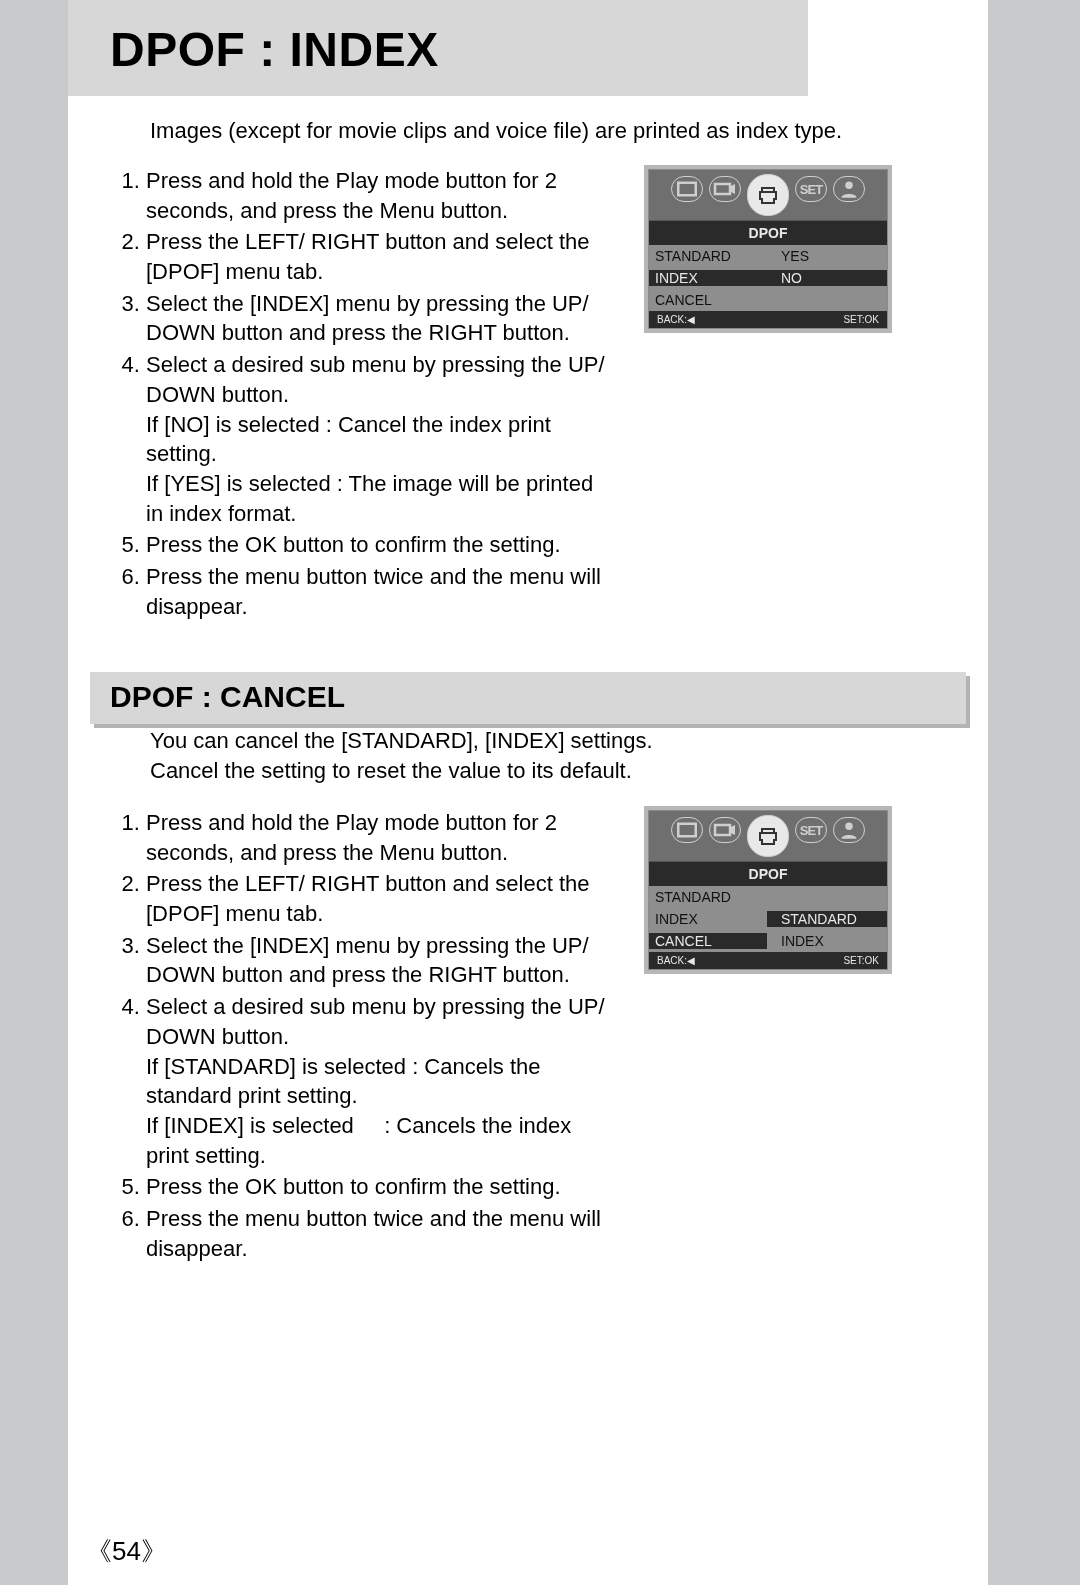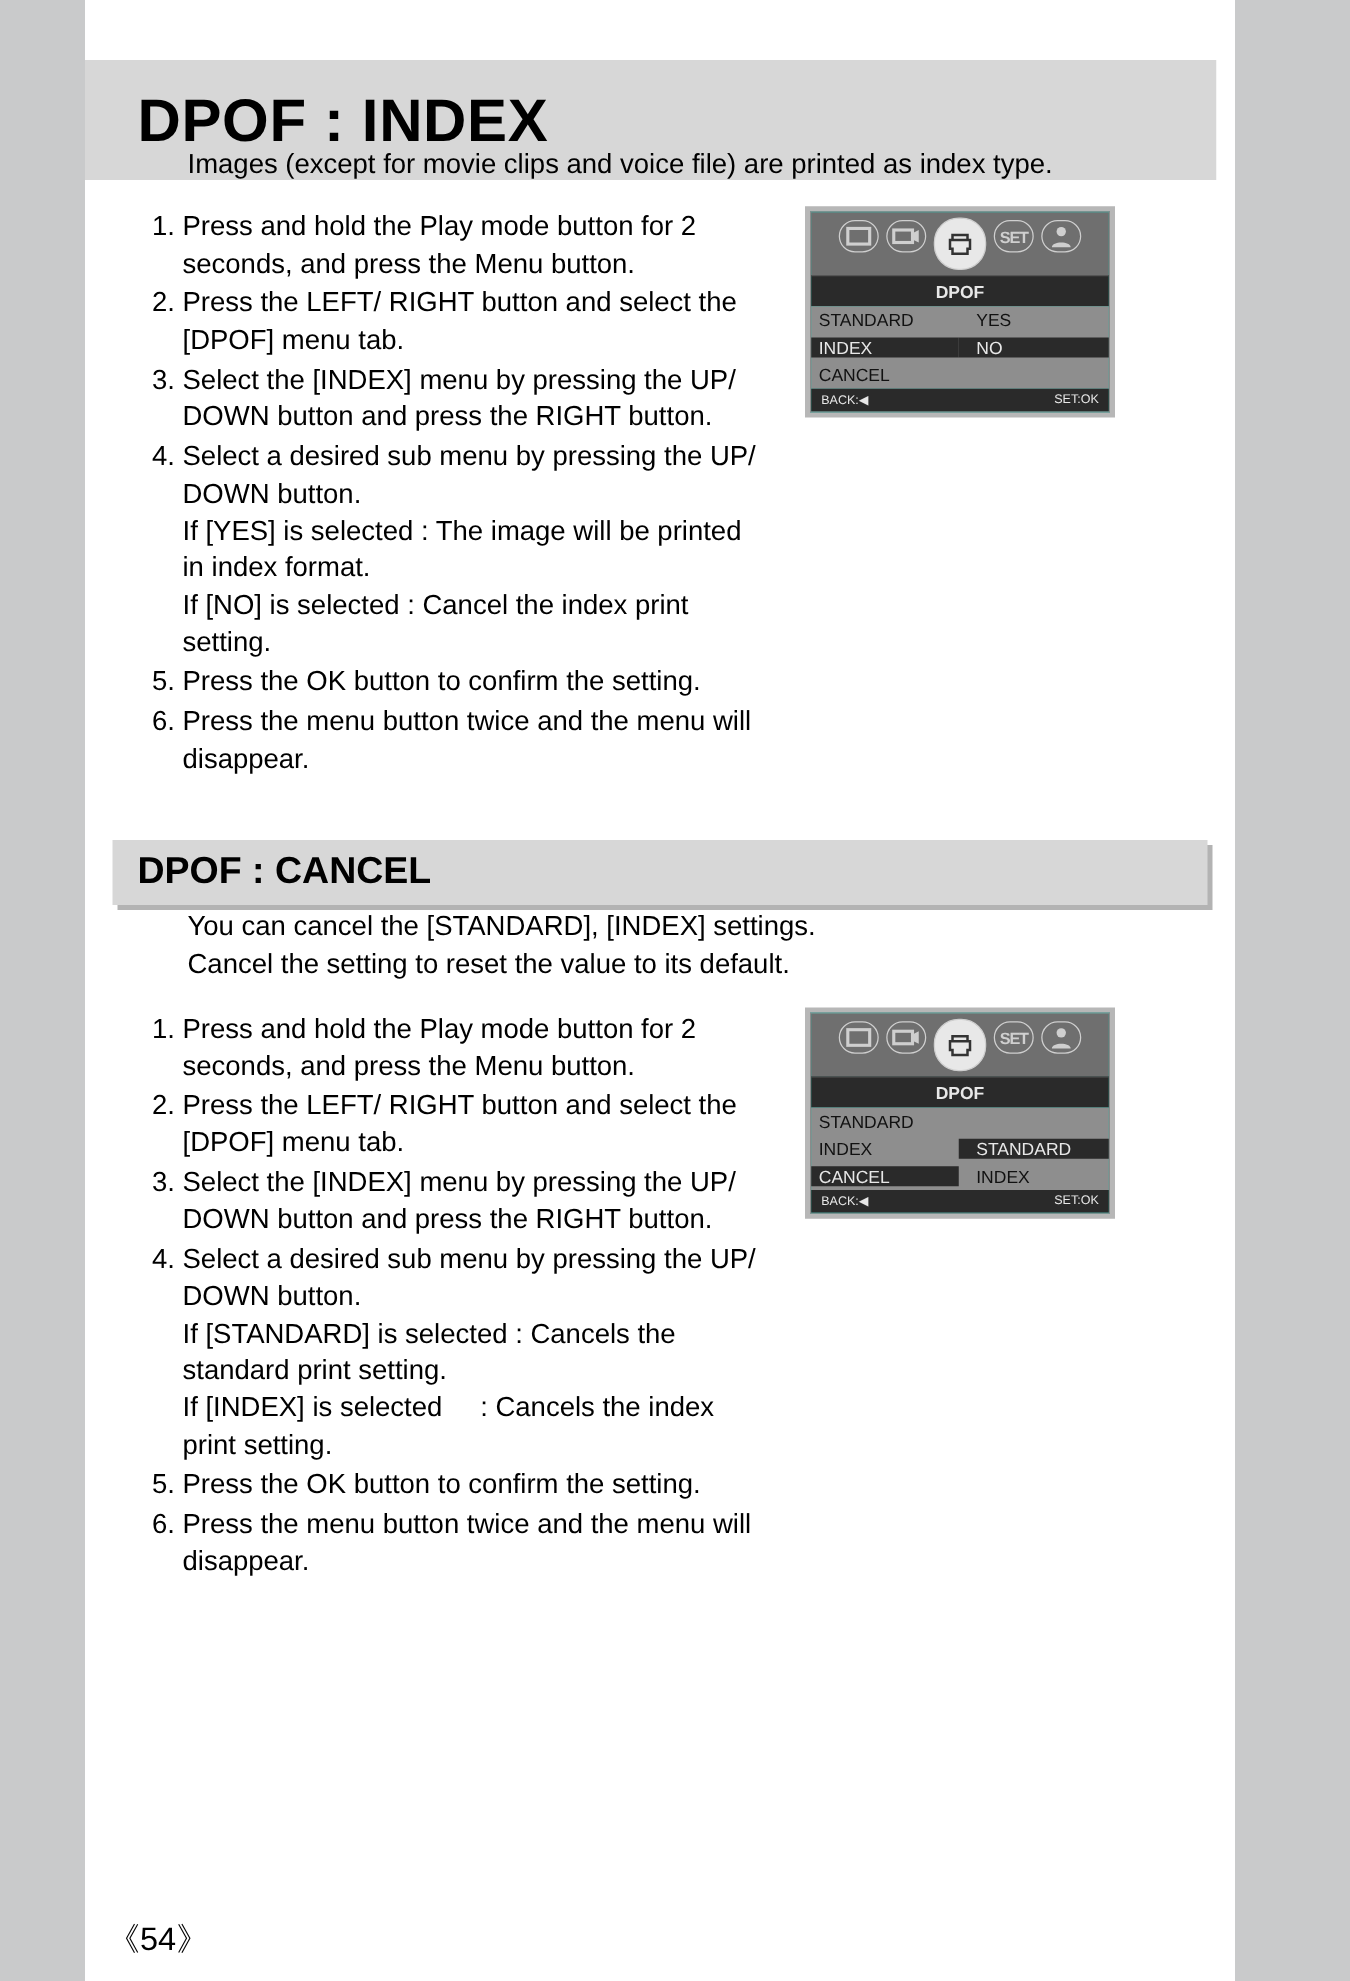--- a/index.html
+++ b/index.html
@@ -16,24 +16,23 @@
     left: 68px;
     top: 0;
     width: 920px;
     height: 1585px;
     background: #fff;
   }
   .header-band {
     position: absolute;
     left: 0;
     top: 0;
-    width: 905px;
+    width: 740px;
     height: 96px;
     background: #d7d7d7;
-    margin-top: 48px;
   }
   .header-title {
     position: absolute;
     left: 42px;
     top: 22px;
     font-size: 48px;
     font-weight: bold;
     letter-spacing: 0.5px;
     color: #000;
   }
@@ -98,21 +97,21 @@
   }
   
   .lcd {
     position: absolute;
     width: 248px;
     background: #b7b7b7;
     padding: 4px;
     box-sizing: border-box;
   }
   .lcd-inner {
-    background: #14b8a6;
+    background: #15803d;
     border: 1px solid #8a8a8a;
   }
   .lcd-icons {
     display: flex;
     justify-content: center;
     gap: 6px;
     padding: 6px 4px 0 4px;
     background: #6f6f6f;
     height: 44px;
     align-items: flex-start;
@@ -197,26 +196,26 @@
   <div class="intro" style="top:116px;">Images (except for movie clips and voice file) are printed as index type.</div>
 
   <div class="steps" style="top:166px; width:510px;">
     <ol>
       <li>Press and hold the Play mode button for 2 seconds, and press the Menu button.</li>
       <li>Press the LEFT/ RIGHT button and select the [DPOF] menu tab.</li>
       <li>Select the [INDEX] menu by pressing the UP/ DOWN button and press the RIGHT button.</li>
       <li>
         <span>Select a desired sub menu by pressing the UP/ DOWN button.</span>
         <span class="subline">
+          <span class="indent-tab2">If [NO] is selected</span>
+          <span>: Cancel the index print setting.</span>
+        </span>
+        <span class="subline">
           <span class="indent-tab2">If [YES] is selected</span>
           <span>: The image will be printed in index format.</span>
-        </span>
-        <span class="subline">
-          <span class="indent-tab2">If [NO] is selected</span>
-          <span>: Cancel the index print setting.</span>
         </span>
       </li>
       <li>Press the OK button to confirm the setting.</li>
       <li>Press the menu button twice and the menu will disappear.</li>
     </ol>
   </div>
 
   <div class="lcd" style="top:165px; right:96px;">
     <div class="lcd-inner">
       <div class="lcd-icons">

